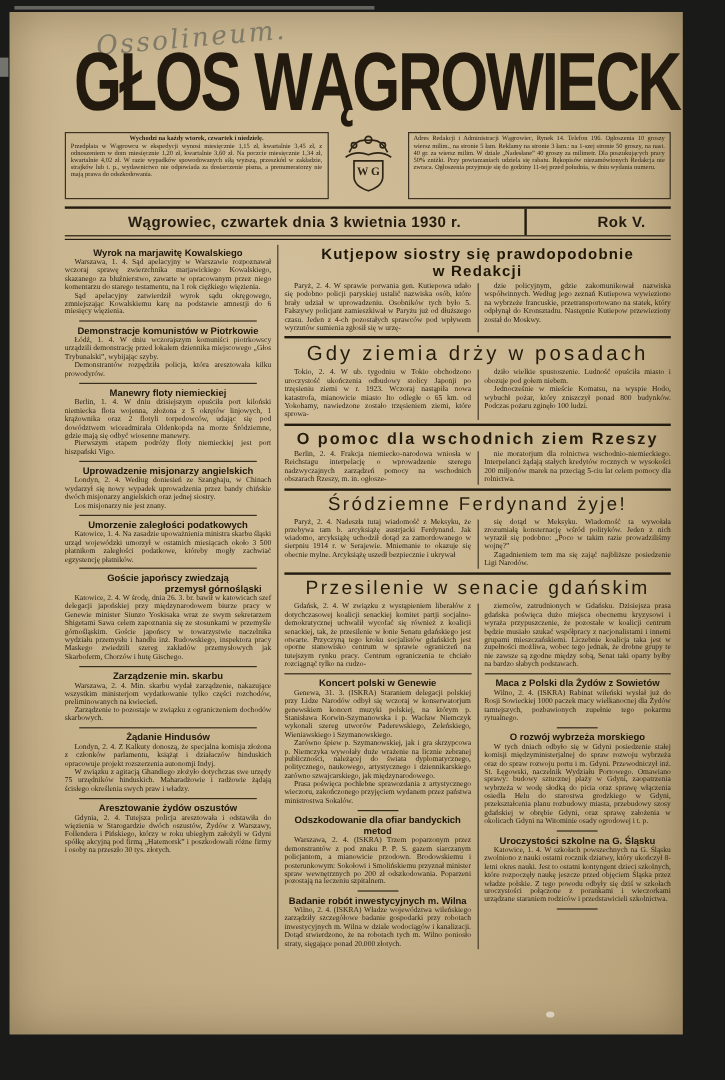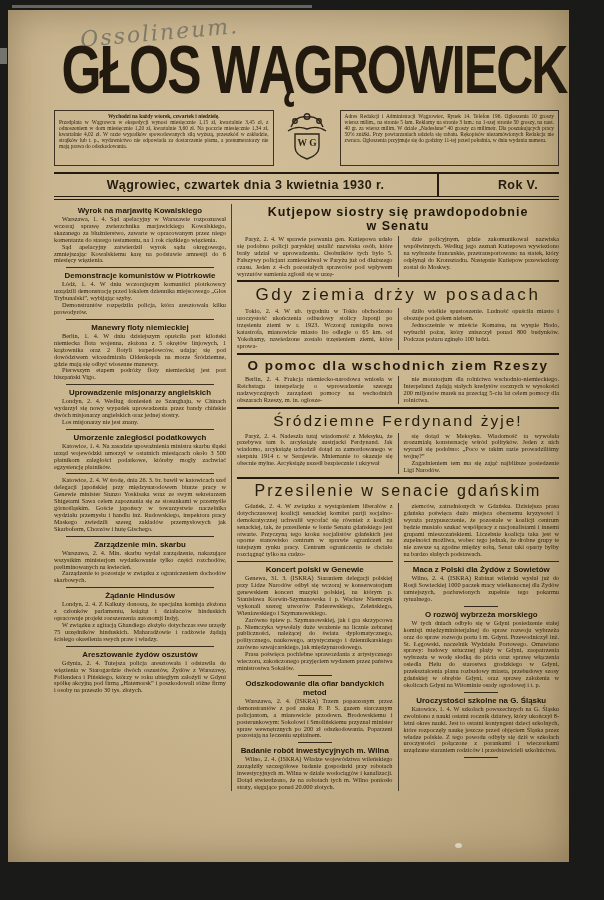--- a/index.html
+++ b/index.html
@@ -128,20 +128,21 @@
           <p class="p">Londyn, 2. 4. Według doniesień ze Szanghaju, w Chinach wydarzył się nowy wypadek uprowadzenia przez bandy chińskie dwóch misjonarzy angielskich oraz jednej siostry.</p>
           <p class="p">Los misjonarzy nie jest znany.</p>
         </div>
         <div class="sep-left"></div>
         <div>
           <div class="art-title">Umorzenie zaległości podatkowych</div>
           <p class="p">Katowice, 1. 4. Na zasadzie upoważnienia ministra skarbu śląski urząd wojewódzki umorzył w ostatnich miesiącach około 3 500 płatnikom zaległości podatkowe, któreby mogły zachwiać egzystencję płatników.</p>
         </div>
         <div class="sep-left"></div>
         <div>
+          <div class="art-title"><span>Goście japońscy zwiedzają</span><span class="title-l2">przemysł górnośląski</span></div>
           <p class="p">Katowice, 2. 4. W środę, dnia 26. 3. br. bawił w katowicach szef delegacji japońskiej przy międzynarodowem biurze pracy w Genewie minister Siunzo Yoskisaka wraz ze swym sekretarzem Shigetami Sawa celem zapoznania się ze stosunkami w przemyśle górnośląskim. Goście japońscy w towarzystwie naczelnika wydziału przemysłu i handlu inż. Rudowskiego, inspektora pracy Maskego zwiedzili szereg zakładów przemysłowych jak Skarboferm, Chorzów i hutę Gischego.</p>
         </div>
         <div class="sep-left"></div>
         <div>
           <div class="art-title">Zarządzenie min. skarbu</div>
           <p class="p">Warszawa, 2. 4. Min. skarbu wydał zarządzenie, nakazujące wszystkim ministerjom wydatkowanie tylko części rozchodów, preliminowanych na kwiecień.</p>
           <p class="p">Zarządzenie to pozostaje w związku z ograniczeniem dochodów skarbowych.</p>
         </div>
         <div class="sep-left"></div>
         <div>
@@ -152,21 +153,21 @@
         <div class="sep-left"></div>
         <div>
           <div class="art-title">Aresztowanie żydów oszustów</div>
           <p class="p">Gdynia, 2. 4. Tutejsza policja aresztowała i odstawiła do więzienia w Starogardzie dwóch oszustów, Żydów z Warszawy, Follendera i Pińskiego, którzy w roku ubiegłym założyli w Gdyni spółkę akcyjną pod firmą „Hatemorsk” i poszkodowali różne firmy i osoby na przeszło 30 tys. złotych.</p>
         </div>
       </div>
 
       <div class="main-area">
 
         <div>
-          <div class="hl-1"><span>Kutjepow siostry się prawdopodobnie</span><br><span>w Senatu</span></div>
+          <div class="hl-1"><span>Kutjepow siostry się prawdopodobnie</span><br><span>w Redakcji</span></div>
           <div class="twocol">
             <div class="scol scol-l">
               <p class="p">Paryż, 2. 4. W sprawie porwania gen. Kutiepowa udało się podobno policji paryskiej ustalić nazwiska osób, które brały udział w uprowadzeniu. Osobników tych było 5. Fałszywy policjant zamieszkiwał w Paryżu już od dłuższego czasu. Jeden z 4-ch pozostałych sprawców pod wpływem wyrzutów sumienia zgłosił się w urzę-</p>
             </div>
             <div class="scol scol-r">
               <p class="p">dzie policyjnym, gdzie zakomunikował nazwiska współwinnych. Według jego zeznań Kutiepowa wywieziono na wybrzeże francuskie, przetransportowano na statek, który odpłynął do Kronsztadtu. Następnie Kutiepow przewieziony został do Moskwy.</p>
             </div>
           </div>
         </div>
         <div class="rule-main"></div>

